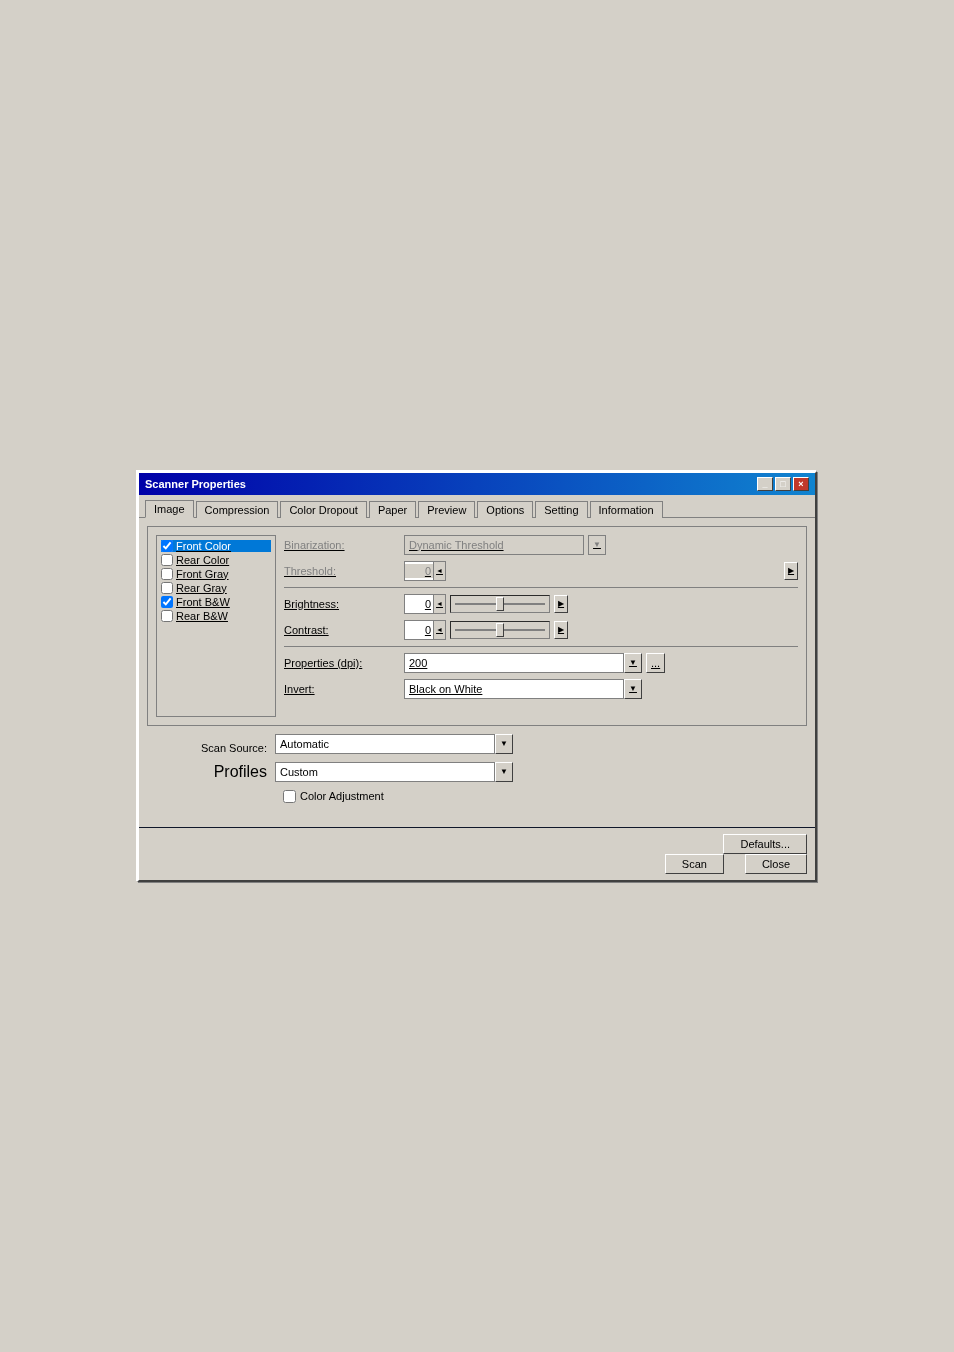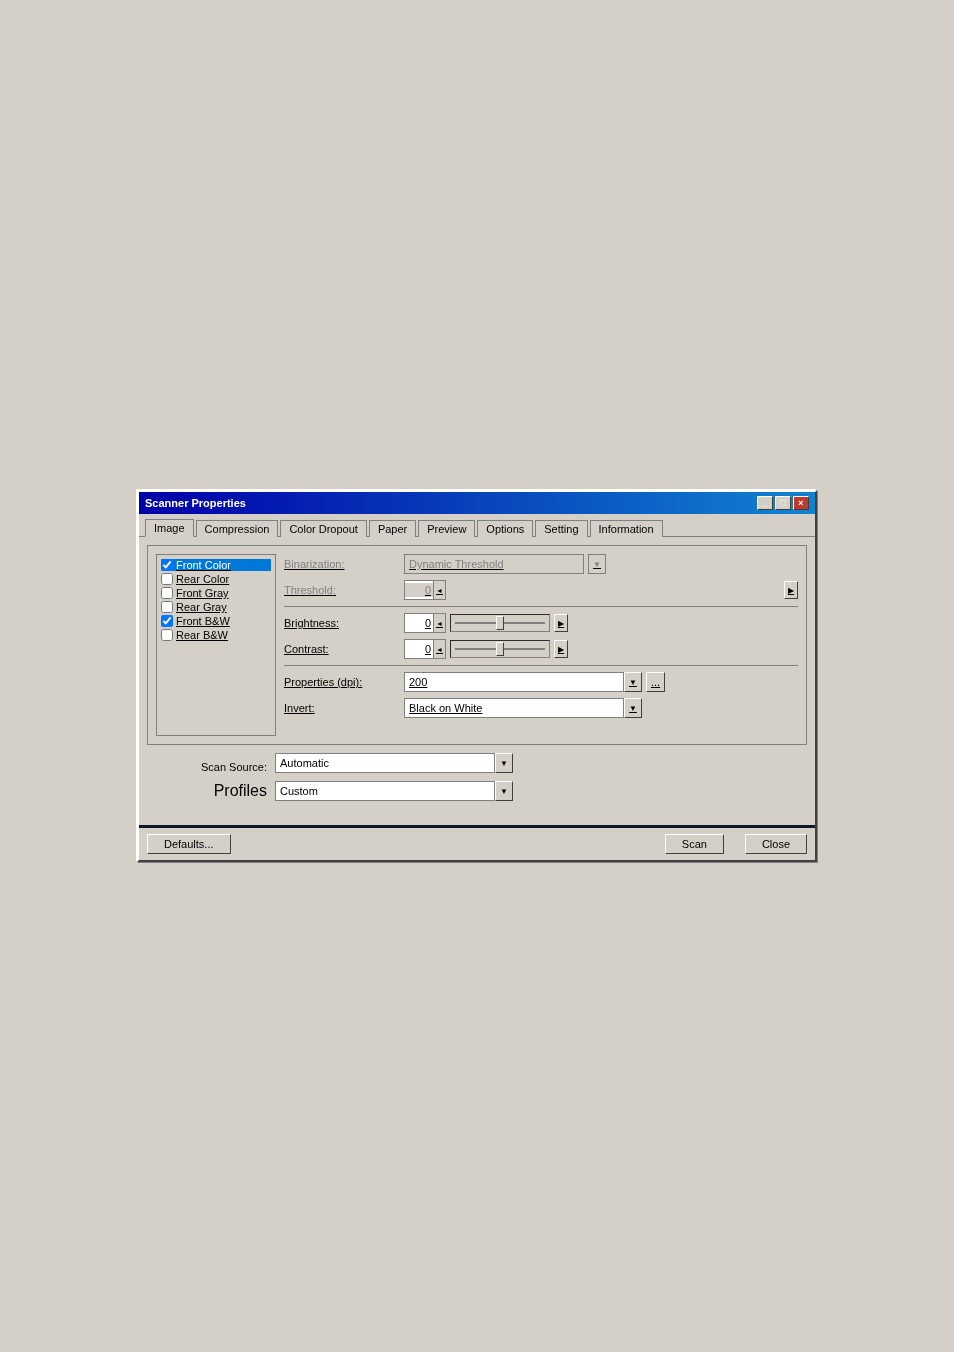--- a/index.html
+++ b/index.html
@@ -331,22 +331,23 @@
       height: 20px;
       display: flex;
       align-items: center;
     }
 
     .bottom-bar {
       padding: 6px 8px;
       display: flex;
       align-items: flex-end;
       justify-content: space-between;
-      border-top: 3px solid #0f172a;
-      background: #d4d0c8;
+      border-top: 1px solid #0f172a;
+      background: #d4d0c8;
+      flex-direction: column;
     }
 
     .action-btn {
       padding: 3px 16px;
       background: #d4d0c8;
       border: 1px solid;
       border-top-color: #ffffff;
       border-left-color: #ffffff;
       border-right-color: #404040;
       border-bottom-color: #404040;
@@ -541,20 +542,24 @@
       <div class="profiles-row">
         <div class="profiles-label">Profiles</div>
         <div class="wide-select">
           <div class="wide-select-box">
             <span>Custom</span>
           </div>
           <div class="select-dropdown">▼</div>
         </div>
       </div>
 
+      <div class="color-adj-row">
+        <input type="checkbox" style="margin-right: 4px;">
+        <span>Color Adjustment</span>
+      </div>
 
     </div>
   </div>
 
   <div class="bottom-bar">
     <button class="action-btn">Defaults...</button>
     <div class="right-buttons">
       <button class="action-btn">Scan</button>
       <button class="action-btn">Close</button>
     </div>

